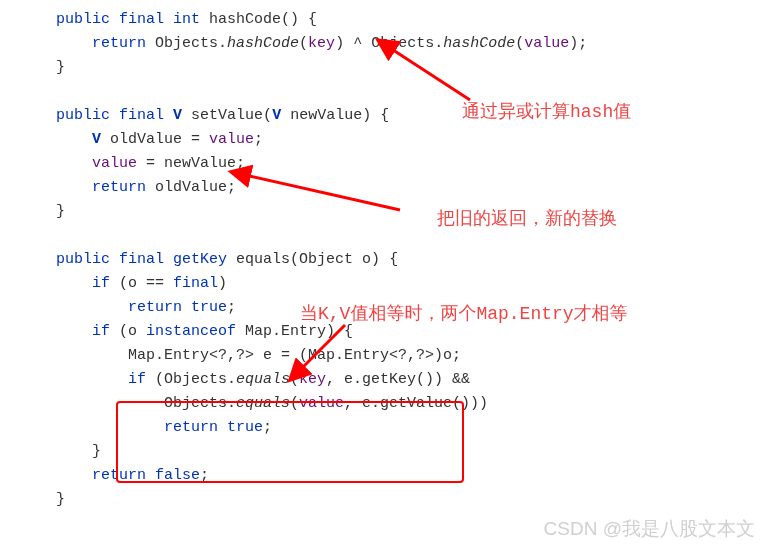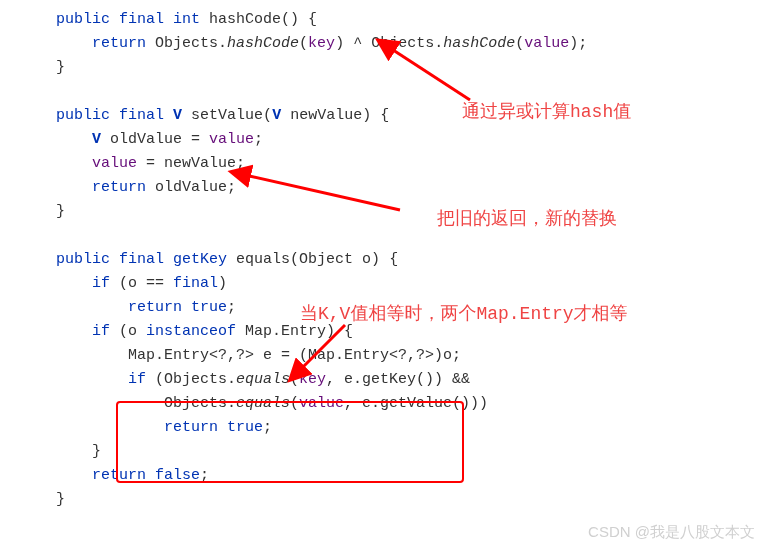--- a/index.html
+++ b/index.html
@@ -41,21 +41,21 @@
     border-radius: 4px;
     pointer-events: none;
   }
 
   .watermark {
     position: absolute;
     right: 16px;
     bottom: 10px;
     color: #d0d0d0;
     font-family: "Microsoft YaHei", sans-serif;
-    font-size: 15px;
+    font-size: 19px;
   }
 
   svg.arrow {
     position: absolute;
     overflow: visible;
     pointer-events: none;
   }
 </style>
 </head>
 <body>

